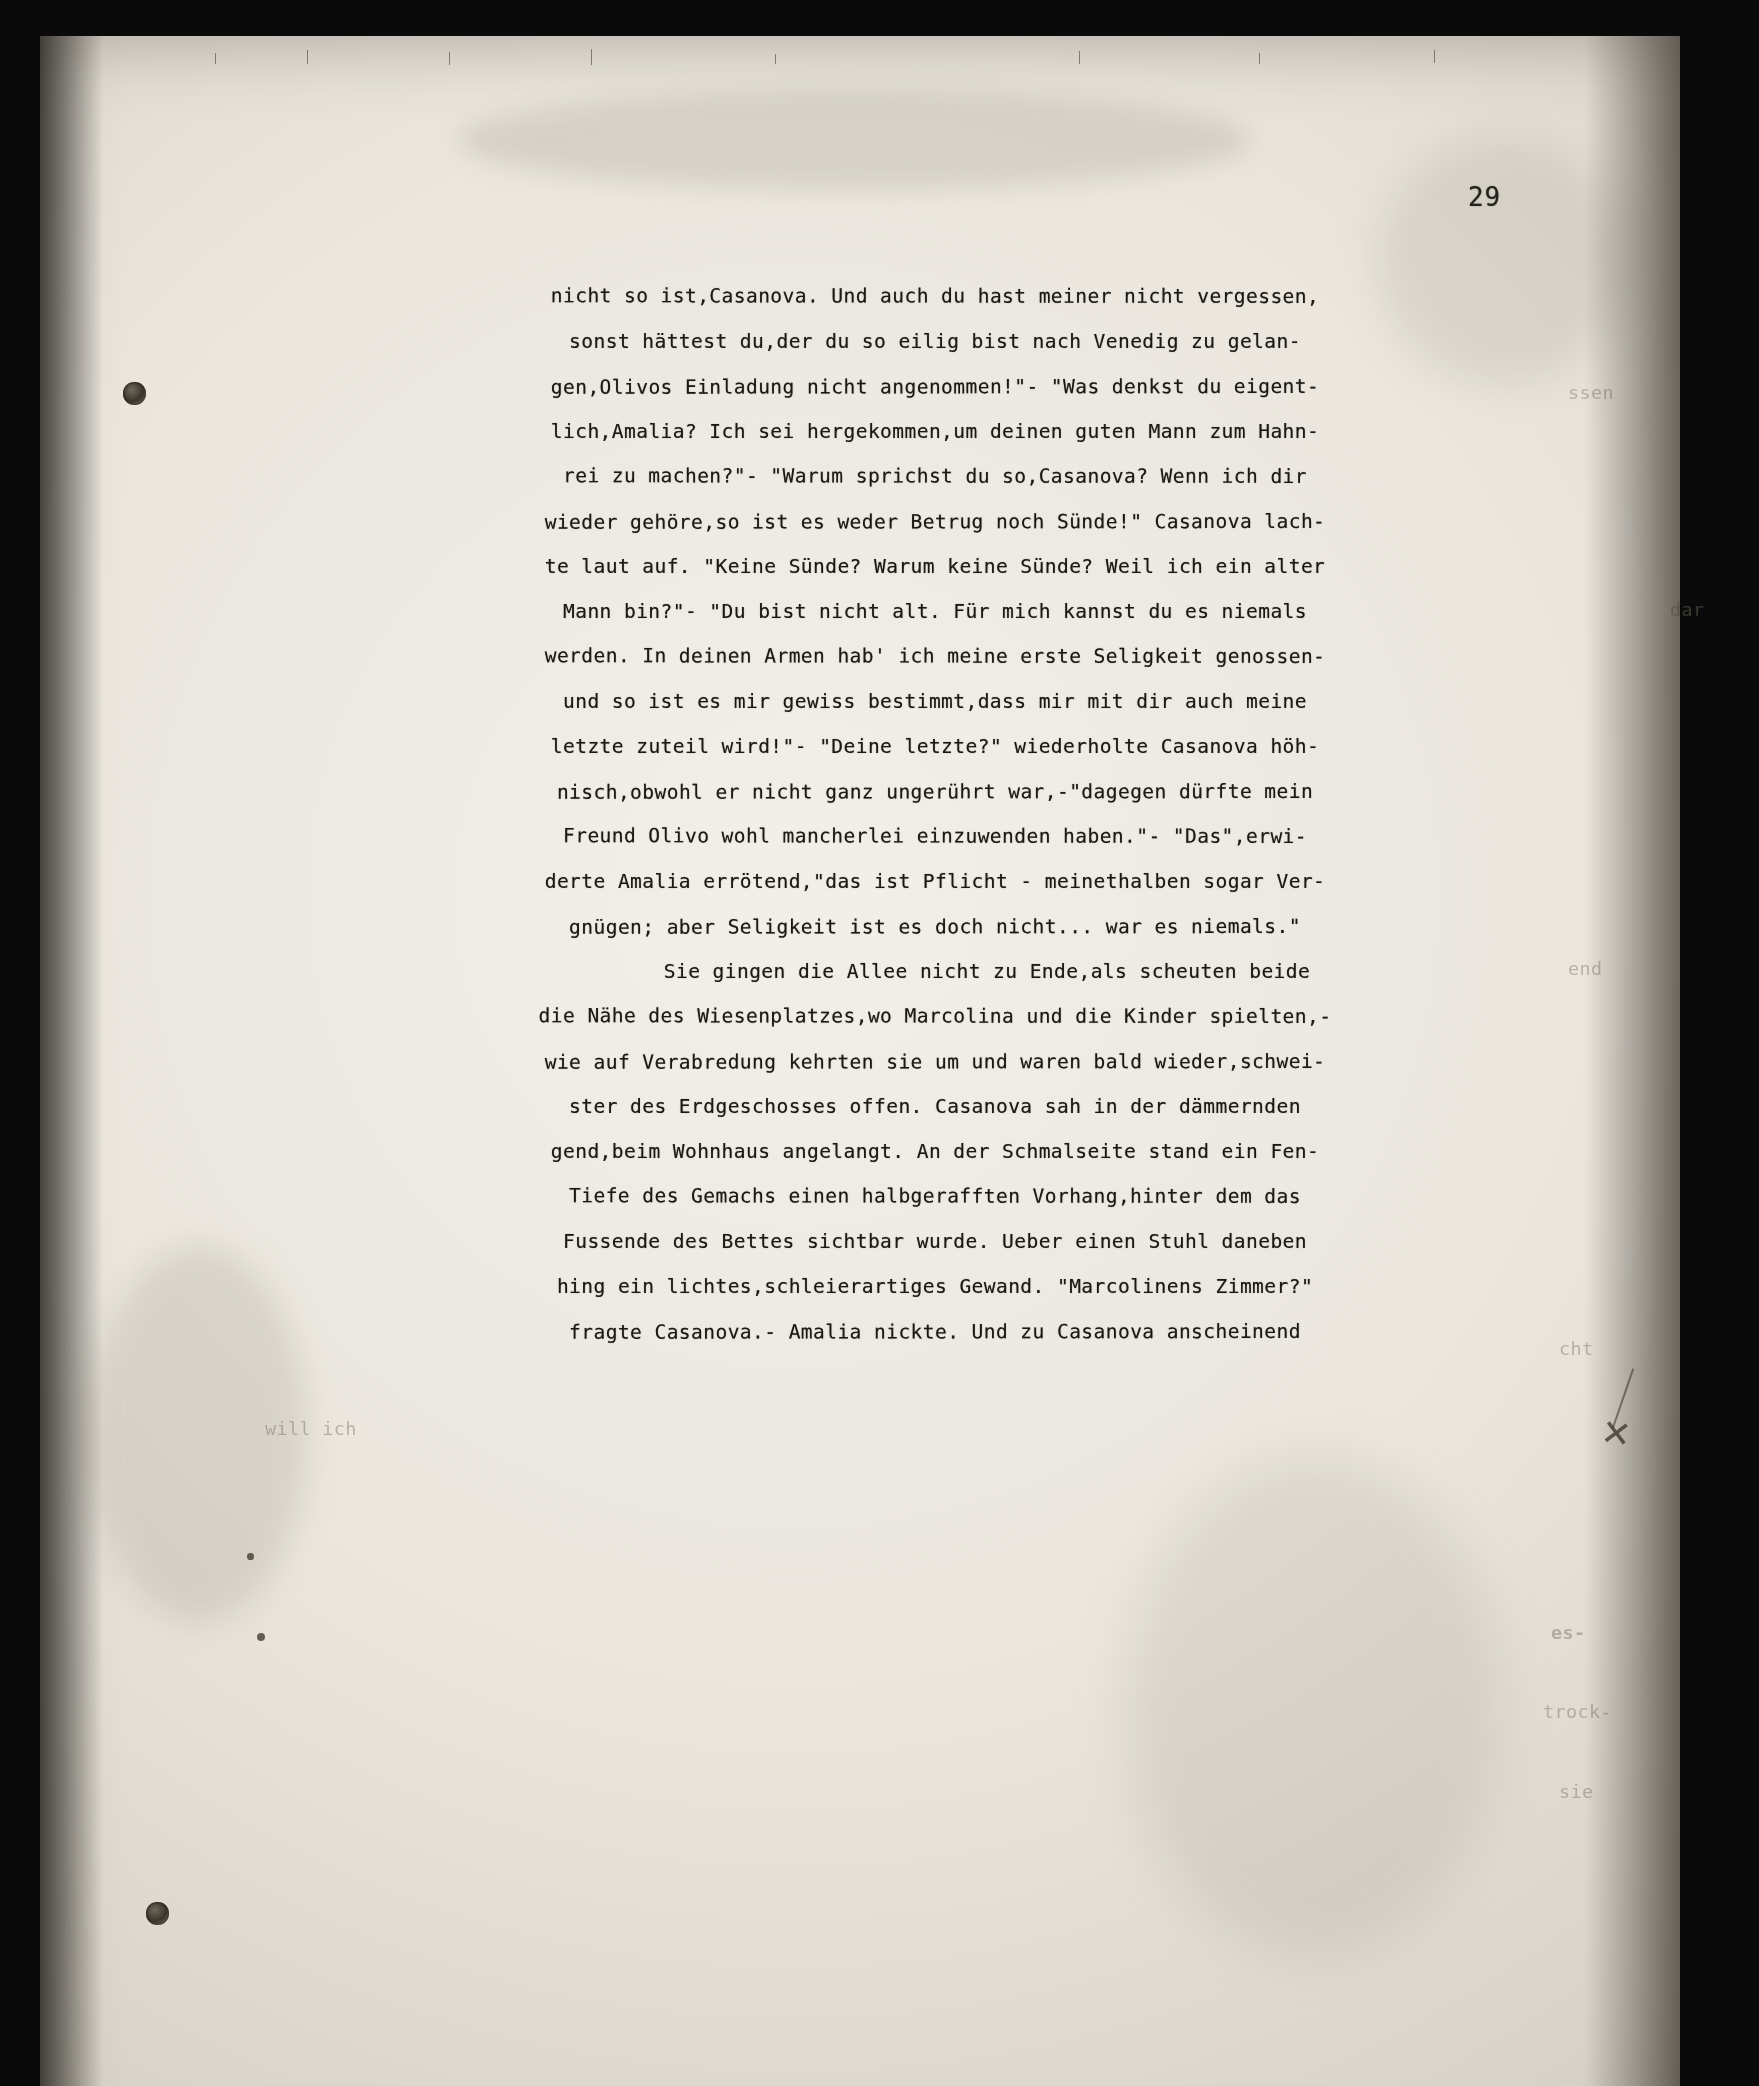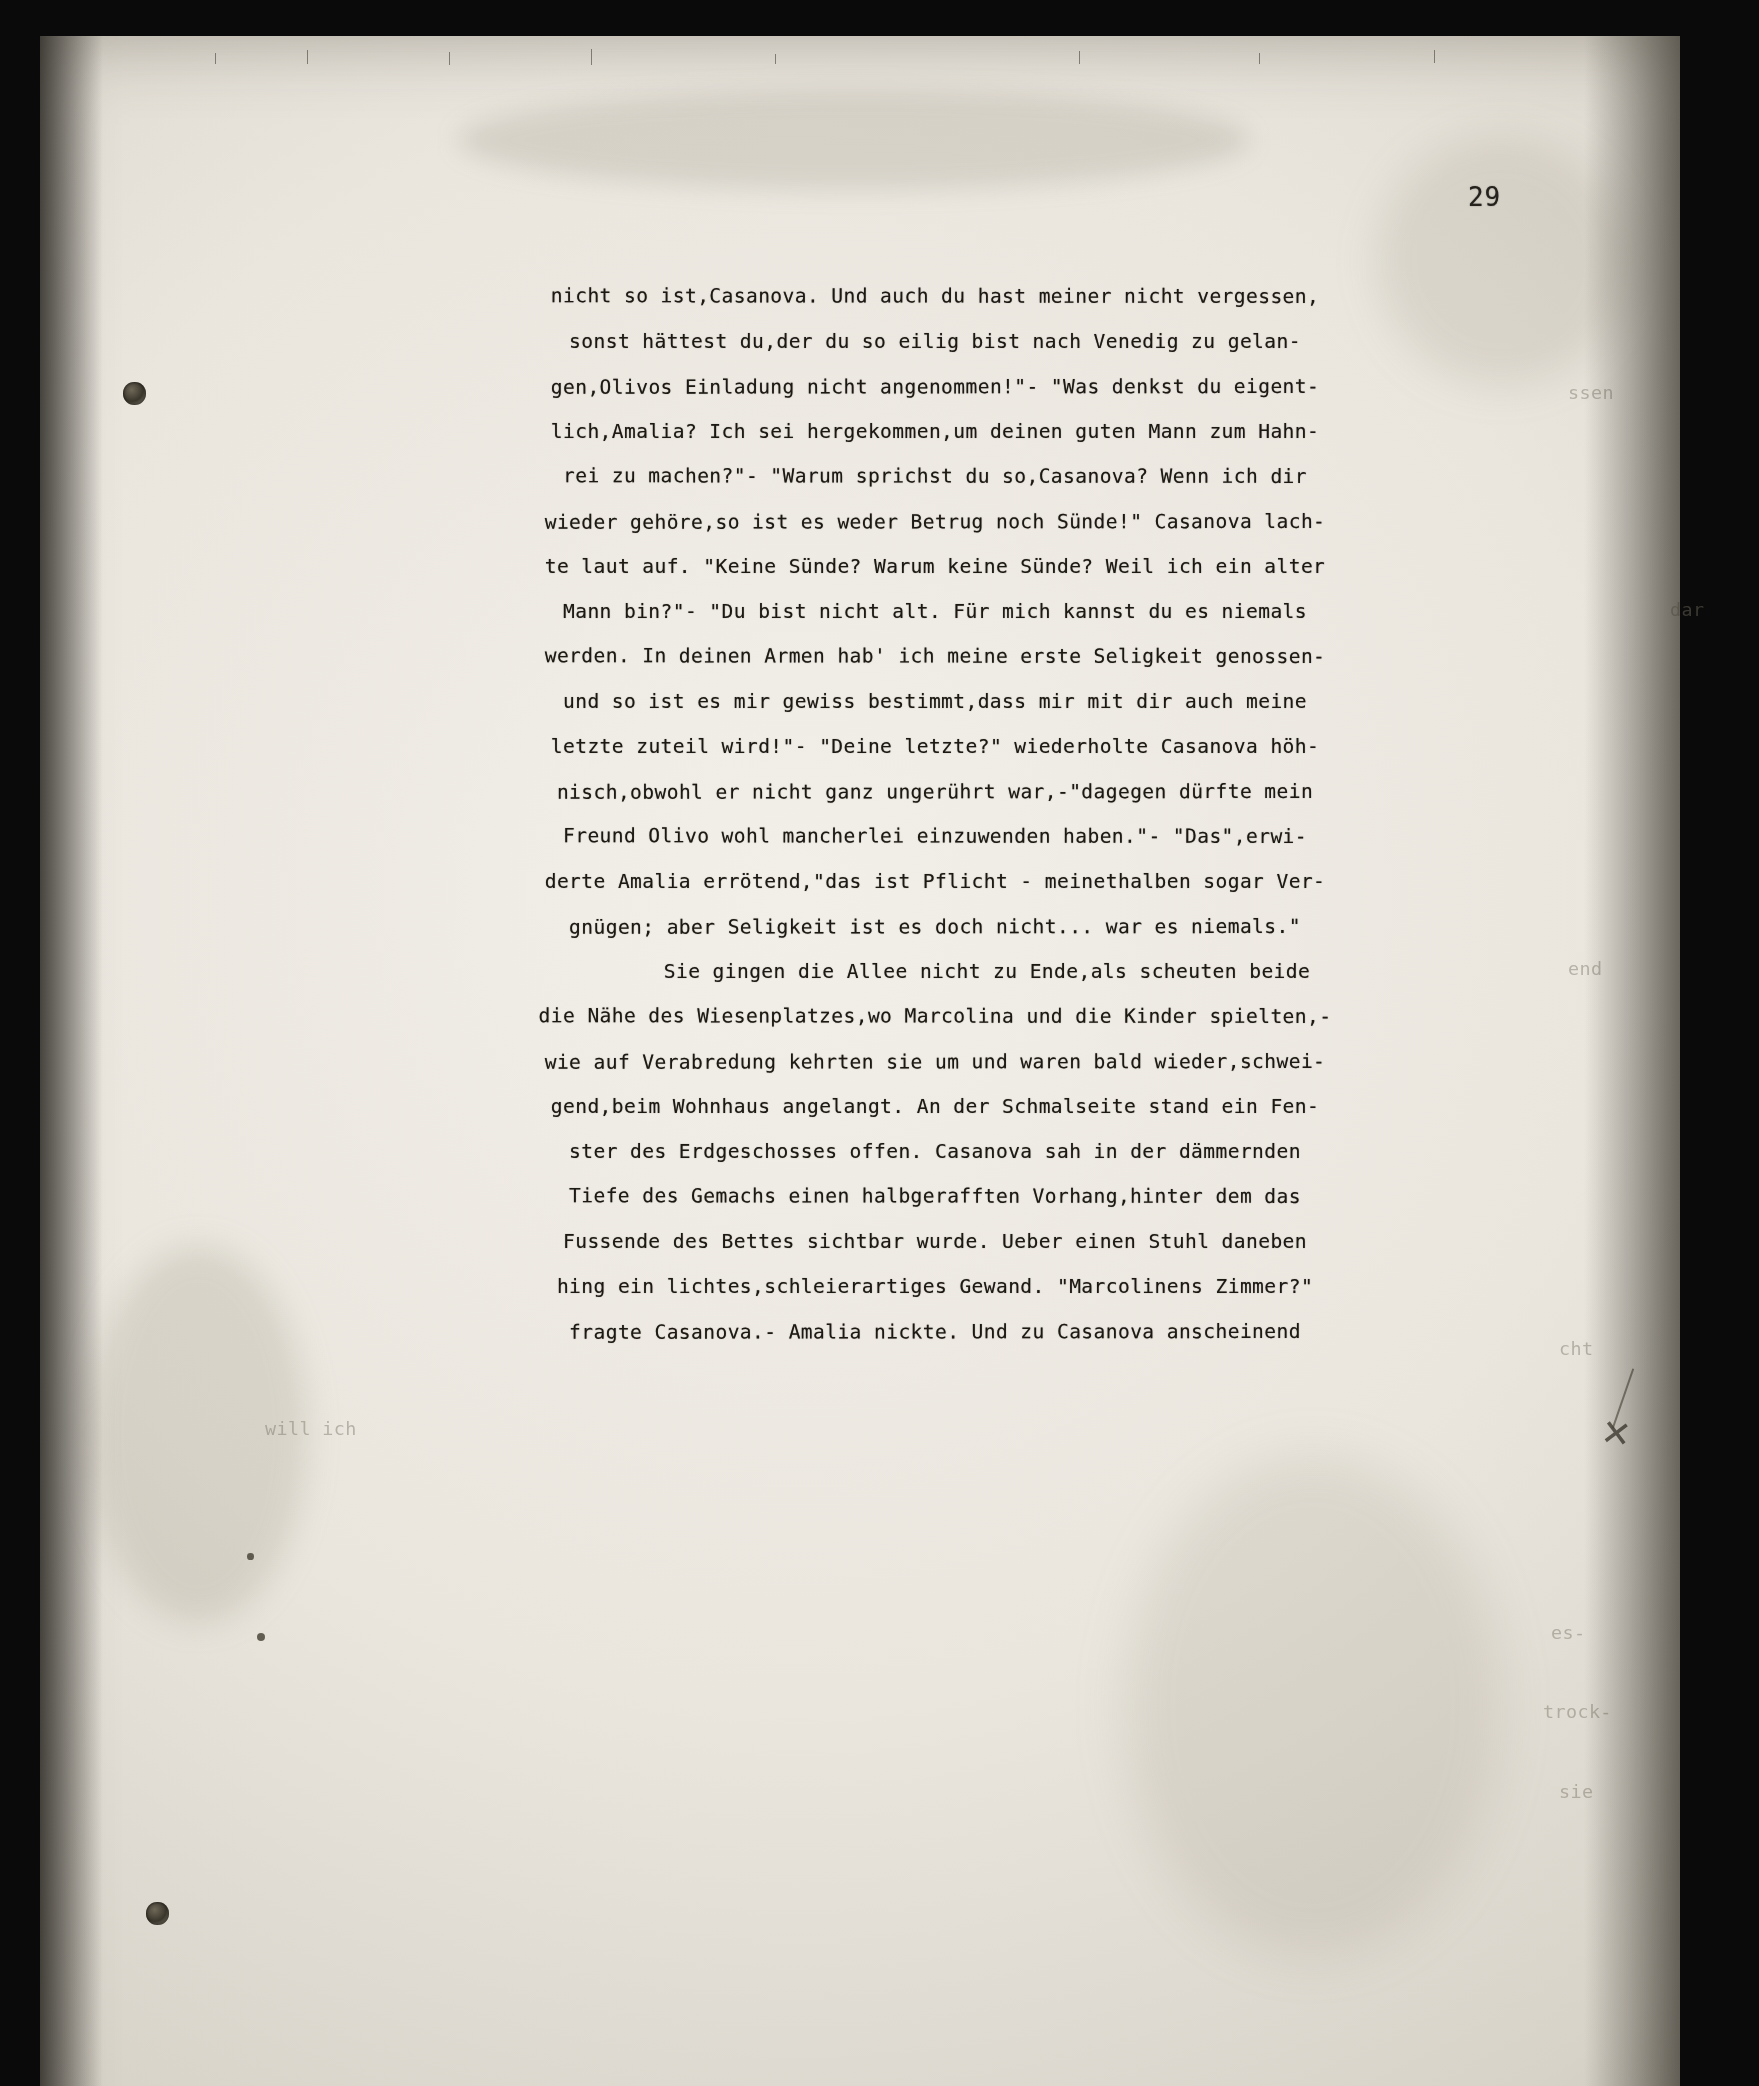--- a/index.html
+++ b/index.html
@@ -164,21 +164,21 @@
     <div class="tick" style="left:409px;top:16px;width:1.3px;height:12.5px;"></div>
     <div class="tick" style="left:551px;top:12.5px;width:1.3px;height:16px;"></div>
     <div class="tick" style="left:735px;top:17.5px;width:1.3px;height:10px;"></div>
     <div class="tick" style="left:1039px;top:15px;width:1.3px;height:13.4px;"></div>
     <div class="tick" style="left:1219px;top:16.7px;width:1.3px;height:11px;"></div>
     <div class="tick" style="left:1394px;top:14px;width:1.3px;height:12.5px;"></div>
 
     <div class="ghost" style="left:225px;top:1382px;">will ich</div>
     <div class="ghost" style="left:1503px;top:1665px;">trock-</div>
     <div class="ghost" style="left:1519px;top:1745px;">sie</div>
-    <div class="ghost" style="left:1511px;top:1586px;">es-</div>
+    <div class="ghost" style="left:1511px;top:1586px;font-weight:bold;">es-</div>
     <div class="ghost" style="left:1528px;top:922px;">end</div>
     <div class="ghost" style="left:1528px;top:346px;">ssen</div>
     <div class="ghost" style="left:1519px;top:1302px;">cht</div>
     <div class="ghost" style="left:1598px;top:563px;margin-left:32px;">dar</div>
 
     <div id="page-number">29</div>
 
     <div id="typescript">
       <span class="line">nicht so ist,Casanova. Und auch du hast meiner nicht vergessen,</span>
       <span class="line">sonst hättest du,der du so eilig bist nach Venedig zu gelan-</span>
@@ -192,22 +192,22 @@
       <span class="line">und so ist es mir gewiss bestimmt,dass mir mit dir auch meine</span>
       <span class="line">letzte zuteil wird!"- "Deine letzte?" wiederholte Casanova höh-</span>
       <span class="line">nisch,obwohl er nicht ganz ungerührt war,-"dagegen dürfte mein</span>
       <span class="line">Freund Olivo wohl mancherlei einzuwenden haben."- "Das",erwi-</span>
       <span class="line">derte Amalia errötend,"das ist Pflicht - meinethalben sogar Ver-</span>
       <span class="line">gnügen; aber Seligkeit ist es doch nicht... war es niemals."</span>
 
       <span class="line indent">Sie gingen die Allee nicht zu Ende,als scheuten beide</span>
       <span class="line">die Nähe des Wiesenplatzes,wo Marcolina und die Kinder spielten,-</span>
       <span class="line">wie auf Verabredung kehrten sie um und waren bald wieder,schwei-</span>
+      <span class="line">ster des Erdgeschosses offen. Casanova sah in der dämmernden</span>
       <span class="line">gend,beim Wohnhaus angelangt. An der Schmalseite stand ein Fen-</span>
-      <span class="line">ster des Erdgeschosses offen. Casanova sah in der dämmernden</span>
       <span class="line">Tiefe des Gemachs einen halbgerafften Vorhang,hinter dem das</span>
       <span class="line">Fussende des Bettes sichtbar wurde. Ueber einen Stuhl daneben</span>
       <span class="line">hing ein lichtes,schleierartiges Gewand. "Marcolinens Zimmer?"</span>
       <span class="line">fragte Casanova.- Amalia nickte. Und zu Casanova anscheinend</span>
     </div>
 
     <div class="hole" style="left:83px;top:346px;"></div>
     <div class="hole" style="left:106px;top:1866px;"></div>
     <div class="dot" style="left:207px;top:1517px;"></div>
     <div class="dot" style="left:217px;top:1597px;width:8.3px;height:8.3px;"></div>

